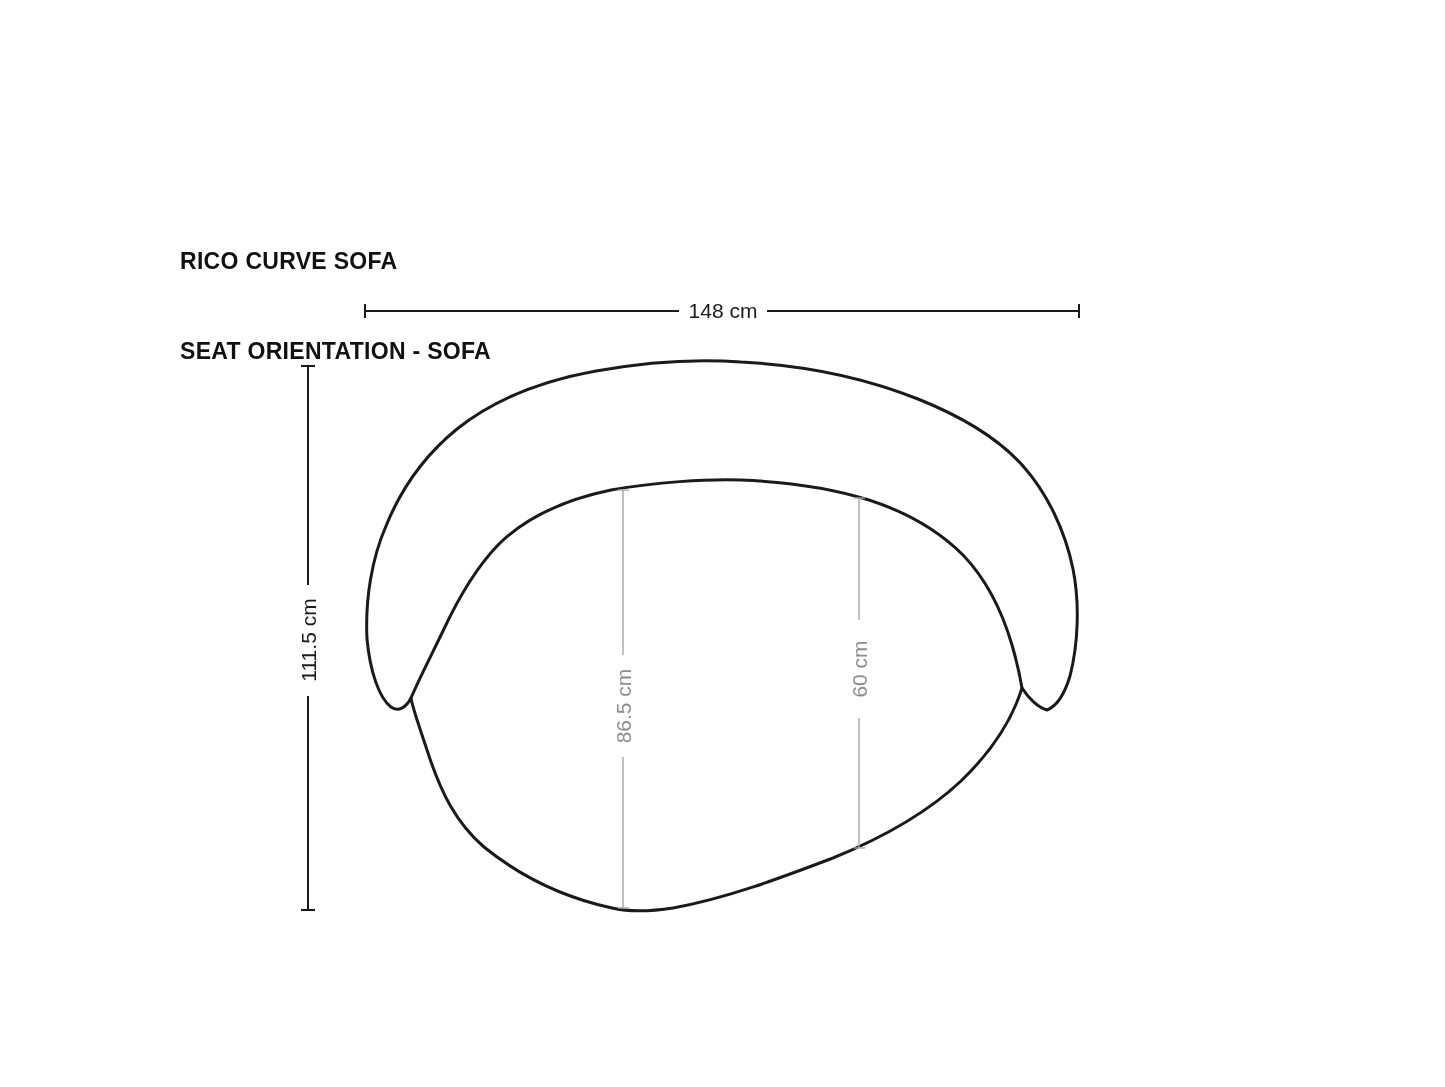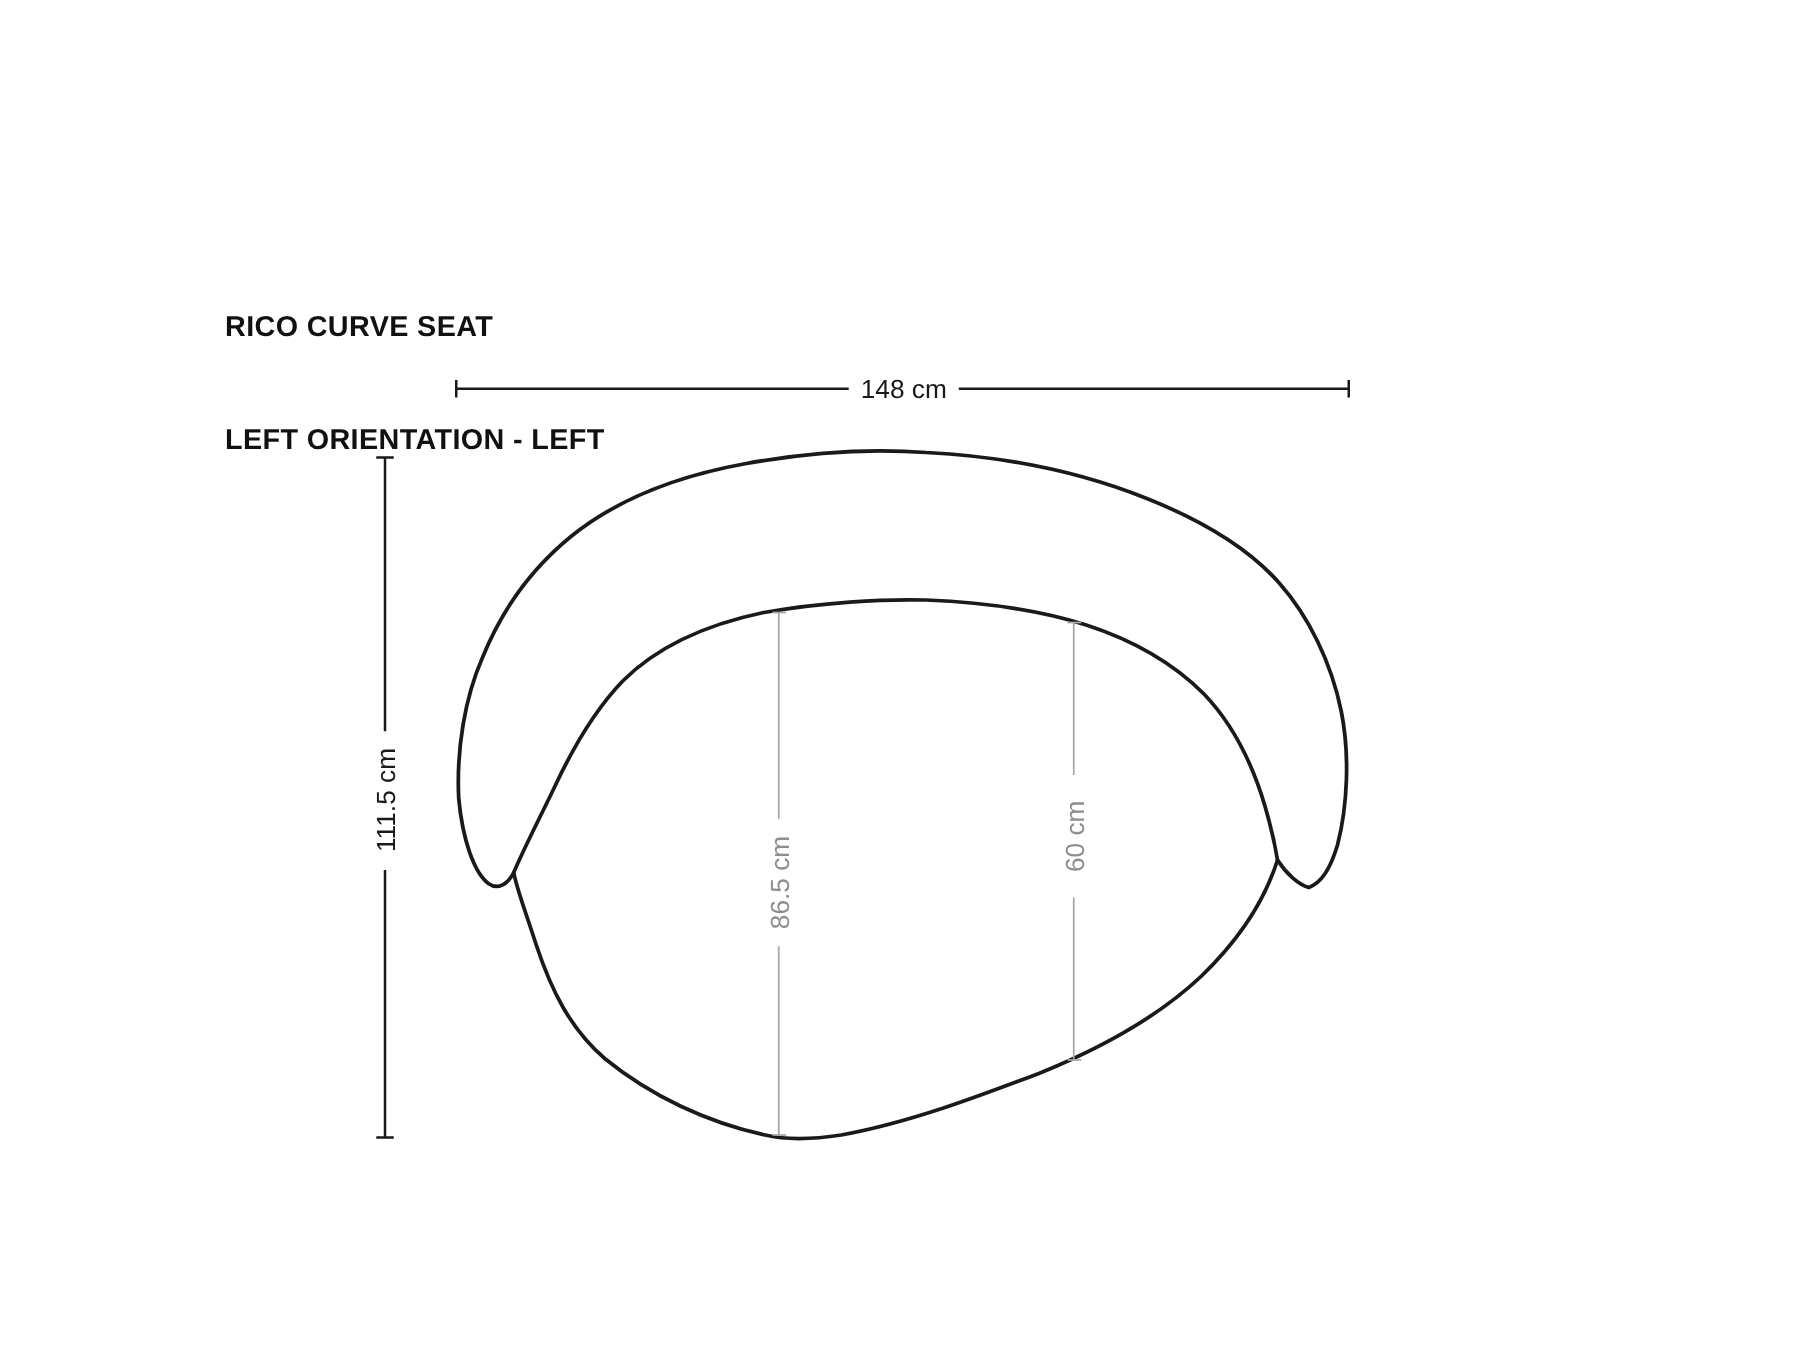--- a/index.html
+++ b/index.html
@@ -60,22 +60,22 @@
     font-size: 21px;
     font-weight: 400;
   }
 </style>
 </head>
 <body>
 
 <div id="canvas">
 
   <div class="title-block">
-    <div>RICO CURVE SEAT</div>
-    <div>LEFT ORIENTATION - LEFT</div>
+    <div>RICO CURVE SOFA</div>
+    <div>SEAT ORIENTATION - SOFA</div>
   </div>
 
   <svg class="drawing" width="1445" height="1087" viewBox="0 0 1445 1087">
 
     <path class="outline" d="M 411,698
          C 406,708 398,712 391,707
          C 379,698 370,671 367,639
          C 365,599 372,558 386,526
          C 401,489 425,455 457,429
          C 493,400 541,381 596,371

